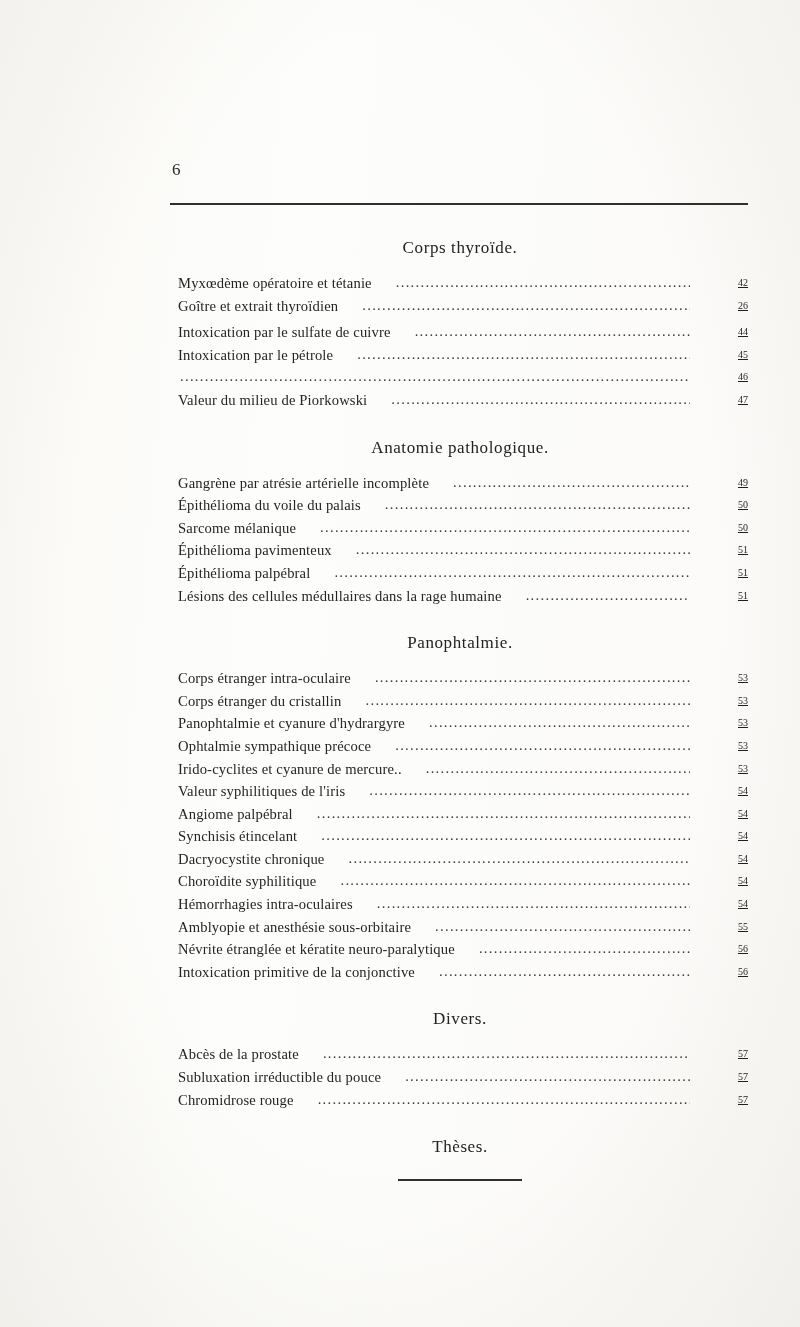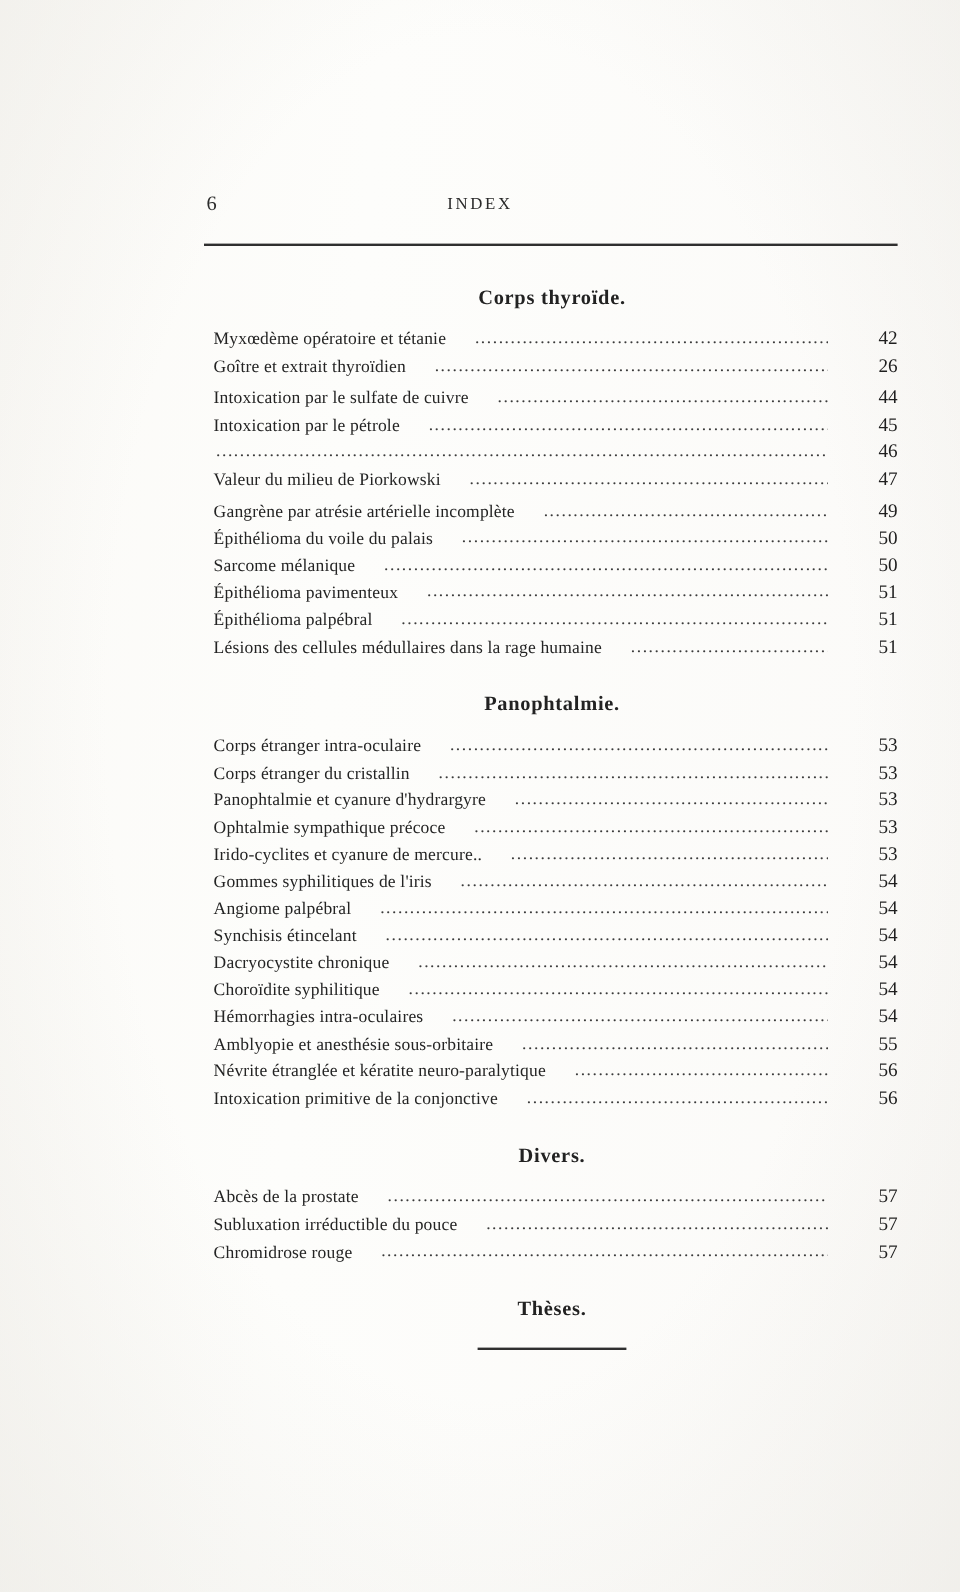--- a/index.html
+++ b/index.html
@@ -73,21 +73,21 @@
 
   .body {
     position: absolute;
     left: 170px;
     top: 218px;
     width: 580px;
   }
 
   .sect-title {
     text-align: center;
-    font-weight: bold;
+    font-weight: normal;
     font-size: 17px;
     letter-spacing: 0.6px;
     color: #222;
     margin: 20px 0 14px 0;
   }
   .sect-title.wide {
     font-size: 17.5px;
   }
   .sect-title.small-gap {
     margin-top: 26px;
@@ -118,43 +118,43 @@
     margin: 0 2px 0 2px;
     color: #3a3a3a;
     font-size: 14.6px;
     letter-spacing: 1.3px;
     position: relative;
     top: -1px;
   }
   li.entry .page-no {
     flex: 0 0 34px;
     text-align: right;
-    font-size: 16px;
+    font-size: 10px;
     color: #1f1f1f;
     padding-right: 2px;
+    text-decoration: underline;
   }
 
   .final-rule {
     margin: 22px auto 0 auto;
     width: 124px;
     height: 2px;
     background: #2f2f2f;
   }
 </style>
 </head>
 <body>
 
 <div class="page">
   <div class="paper-tone"></div>
 
   <div class="content">
 
     <div class="header">
       <div class="folio">6</div>
-      <div class="running-head">INDEX</div>
     </div>
 
     <div class="rule"></div>
 
     <div class="body">
 
       <div class="sect-title">Corps thyroïde.</div>
       <ul class="entries">
         <li class="entry">
           <span class="label">Myxœdème opératoire et tétanie</span>
@@ -183,20 +183,21 @@
           <span class="leader">................................................................................................................</span>
           <span class="page-no">46</span>
         </li>
         <li class="entry">
           <span class="label">Valeur du milieu de Piorkowski</span>
           <span class="leader">................................................................................................................</span>
           <span class="page-no">47</span>
         </li>
       </ul>
 
+      <div class="sect-title small-gap">Anatomie pathologique.</div>
       <ul class="entries">
         <li class="entry">
           <span class="label">Gangrène par atrésie artérielle incomplète</span>
           <span class="leader">................................................................................................................</span>
           <span class="page-no">49</span>
         </li>
         <li class="entry">
           <span class="label">Épithélioma du voile du palais</span>
           <span class="leader">................................................................................................................</span>
           <span class="page-no">50</span>
@@ -244,21 +245,21 @@
           <span class="label">Ophtalmie sympathique précoce</span>
           <span class="leader">................................................................................................................</span>
           <span class="page-no">53</span>
         </li>
         <li class="entry">
           <span class="label">Irido-cyclites et cyanure de mercure..</span>
           <span class="leader">................................................................................................................</span>
           <span class="page-no">53</span>
         </li>
         <li class="entry">
-          <span class="label">Gommes syphilitiques de l'iris</span>
+          <span class="label">Valeur syphilitiques de l'iris</span>
           <span class="leader">................................................................................................................</span>
           <span class="page-no">54</span>
         </li>
         <li class="entry">
           <span class="label">Angiome palpébral</span>
           <span class="leader">................................................................................................................</span>
           <span class="page-no">54</span>
         </li>
         <li class="entry">
           <span class="label">Synchisis étincelant</span>

